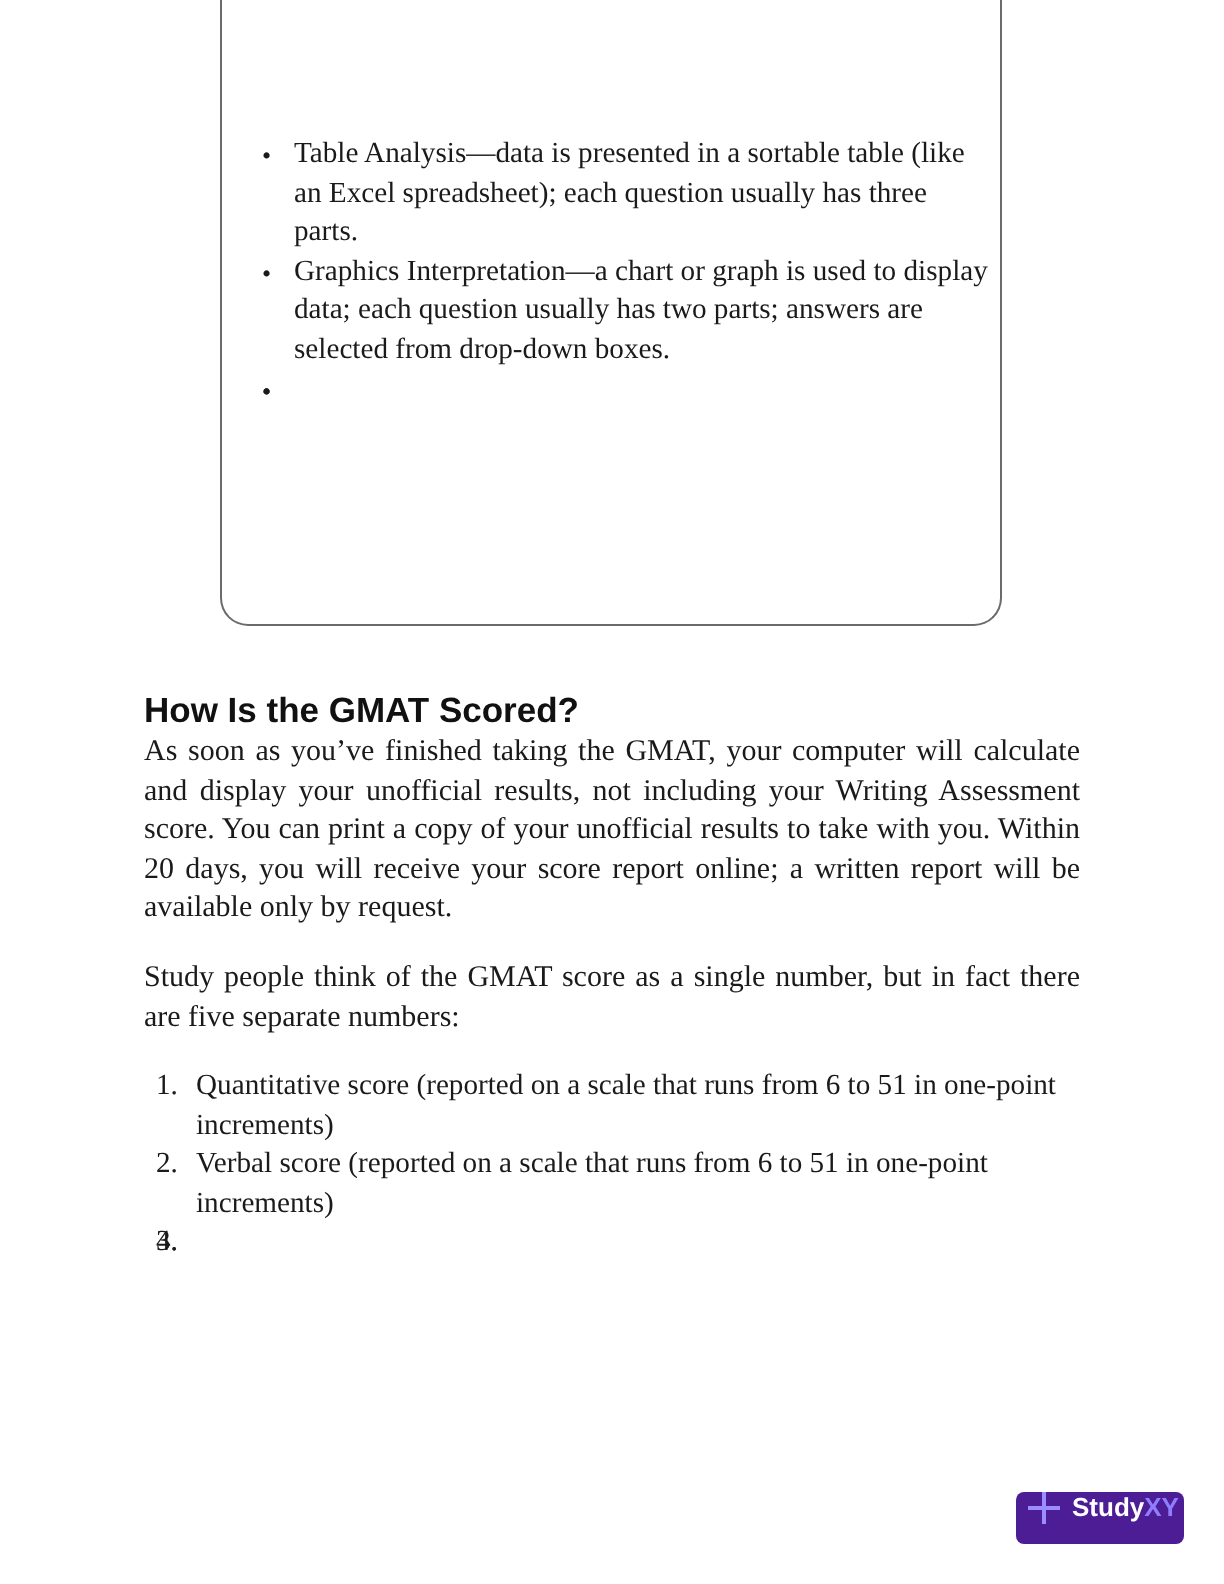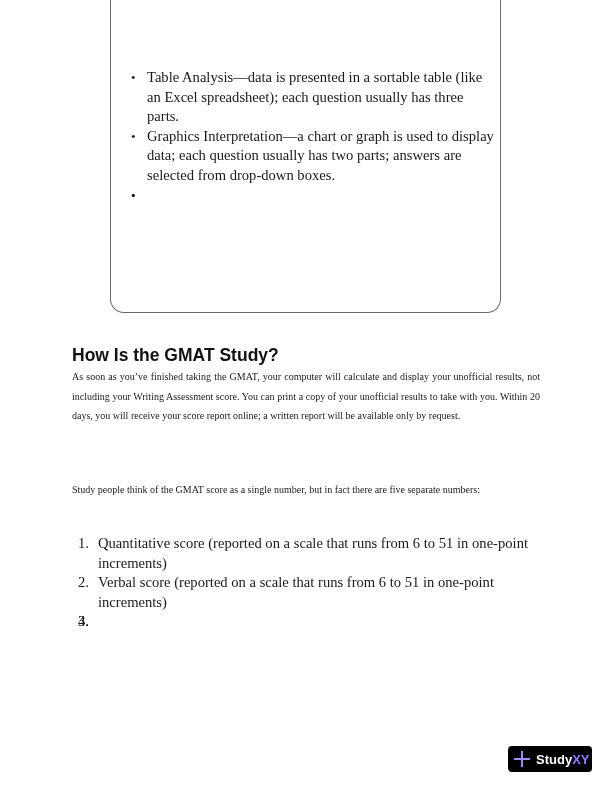--- a/index.html
+++ b/index.html
@@ -23,34 +23,34 @@
     .callout li .bullet {
       position: absolute; left: 2px; top: 0; font-size: 13px;
     }
     .heading {
       position: absolute; left: 72px; top: 345px;
       font-family: "Liberation Sans", sans-serif; font-weight: bold; font-size: 17.5px; color: #111;
       margin: 0;
     }
     .para {
       position: absolute; left: 72px; width: 468px;
-      font-size: 10px; line-height: 19.6px; text-align: justify; margin: 0;
+      font-size: 15px; line-height: 19.6px; text-align: justify; margin: 0;
     }
     .p1 { top: 367px; }
     .p2 { top: 480px; }
     .olist {
       position: absolute; left: 78px; top: 534px; width: 470px; margin: 0; padding: 0; list-style: none;
     }
     .olist li {
       position: relative; padding-left: 20px; font-size: 14.6px; line-height: 19.6px;
     }
     .olist li .num { position: absolute; left: 0; top: 0; }
     .badge {
       position: absolute; left: 508px; top: 746px; width: 84px; height: 26px;
-      background: #000000; border-radius: 4px; display: flex; align-items: center;
+      background: #4c1d95; border-radius: 4px; display: flex; align-items: flex-start;
       font-family: "Liberation Sans", sans-serif; font-weight: bold; font-size: 13px; color: #ffffff;
     }
     .badge .plus { width: 16px; height: 16px; position: relative; margin-left: 6px; margin-right: 6px; }
     .badge .plus::before, .badge .plus::after {
       content: ""; position: absolute; background: #9b8cff;
     }
     .badge .plus::before { left: 7px; top: 0; width: 2px; height: 16px; }
     .badge .plus::after { left: 0; top: 7px; width: 16px; height: 2px; }
     .badge .xy { color: #8f7cff; }
   </style>
@@ -59,21 +59,21 @@
 
 <div class="callout">
   <ul>
     <li><span class="bullet">•</span><span>Table Analysis—data is presented in a sortable table (like an Excel spreadsheet); each question usually has three parts.</span></li>
     <li><span class="bullet">•</span><span>Graphics Interpretation—a chart or graph is used to display data; each question usually has two parts; answers are selected from drop-down boxes.</span></li>
     <li><span class="bullet">•</span></li>
     <li><span class="bullet">•</span></li>
   </ul>
 </div>
 
-<h2 class="heading">How Is the GMAT Study?</h2>
+<h2 class="heading">How Is the GMAT Scored?</h2>
 <p class="para p1">As soon as you’ve finished taking the GMAT, your computer will calculate and display your unofficial results, not including your Writing Assessment score. You can print a copy of your unofficial results to take with you. Within 20 days, you will receive your score report online; a written report will be available only by request.</p>
 <p class="para p2">Study people think of the GMAT score as a single number, but in fact there are five separate numbers:</p>
 
 <ol class="olist">
   <li><span class="num">1.</span><span>Quantitative score (reported on a scale that runs from 6 to 51 in one-point increments)</span></li>
   <li><span class="num">2.</span><span>Verbal score (reported on a scale that runs from 6 to 51 in one-point increments)</span></li>
   <li><span class="num">3.</span></li>
   <li><span class="num">4.</span></li>
 </ol>
 

